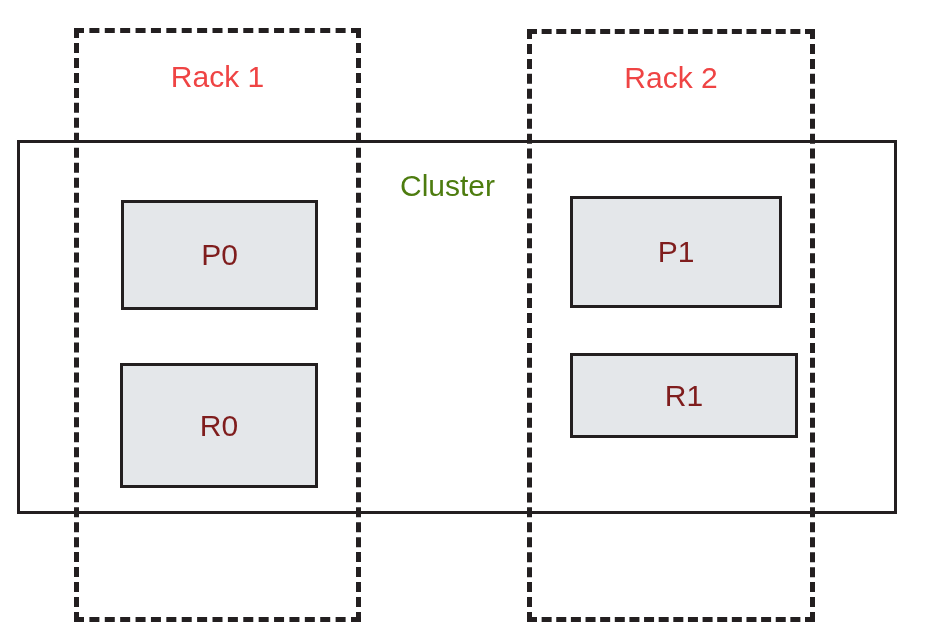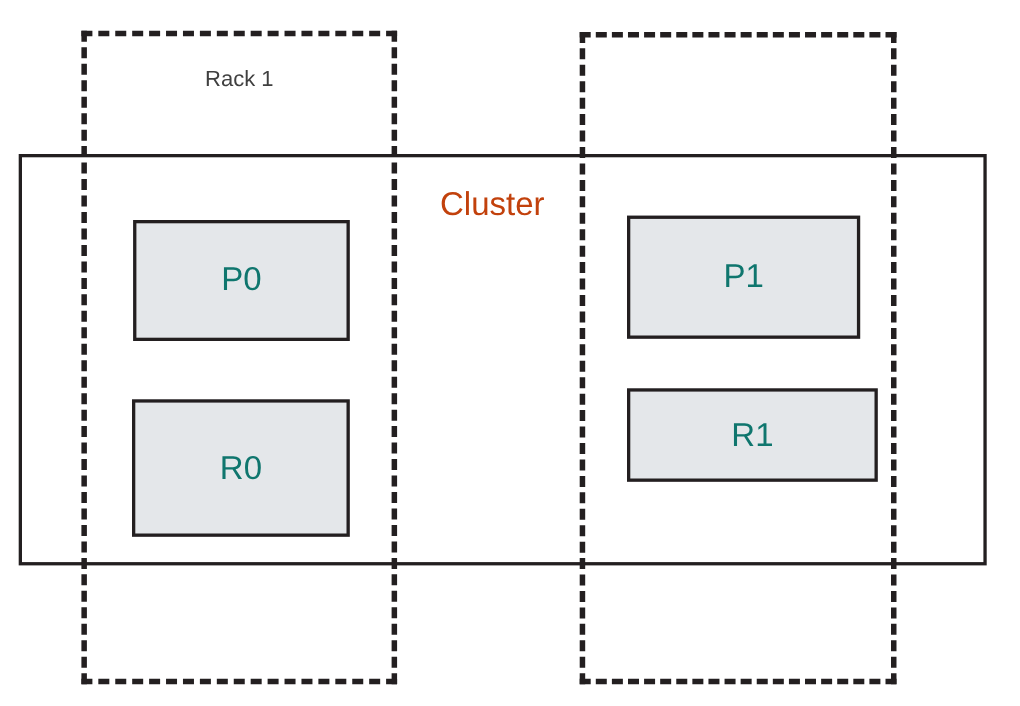--- a/index.html
+++ b/index.html
@@ -25,74 +25,75 @@
     box-sizing: border-box;
     border: 5px dashed #231f20;
     background: transparent;
     z-index: 3;
   }
   .rack-label {
     position: absolute;
     left: 0;
     right: 0;
     text-align: center;
-    font-size: 20px;
+    font-size: 30px;
     line-height: 1;
-    color: #404040;
+    color: #ef4444;
     white-space: nowrap;
     z-index: 6;
   }
 
   
   .cluster {
     position: absolute;
     box-sizing: border-box;
     border: 3px solid #231f20;
     background: transparent;
     z-index: 2;
   }
   .cluster-label {
     position: absolute;
     font-size: 30px;
     line-height: 1;
-    color: #c2410c;
+    color: #4d7c0f;
     white-space: nowrap;
     z-index: 6;
   }
 
   
   .node {
     position: absolute;
     box-sizing: border-box;
     background: #e4e7ea;
     border: 3px solid #231f20;
     display: flex;
     align-items: center;
     justify-content: center;
     z-index: 5;
   }
   .node-label {
     font-size: 30px;
     line-height: 1;
-    color: #0f766e;
+    color: #7f1d1d;
     user-select: none;
   }
 </style>
 </head>
 <body>
 
 <div id="canvas" style="background: rgb(255, 255, 255);">
 
   <div class="cluster" id="cluster-box" style="left: 17px; top: 140px; width: 880px; height: 374px;"></div>
   <div class="cluster-label" id="cluster-label" style="left: 400px; top: 171px; right: auto; text-align: left;">Cluster</div>
 
   <div class="rack" id="rack-0-box" style="left: 74px; top: 28px; width: 287px; height: 594px;"></div>
   <div class="rack-label" id="rack-0-label" style="left: 74px; width: 287px; right: auto; top: 62px;">Rack 1</div>
 
   <div class="rack" id="rack-1-box" style="left: 527px; top: 29px; width: 288px; height: 593px;"></div>
+  <div class="rack-label" id="rack-1-label" style="left: 527px; width: 288px; right: auto; top: 63px;">Rack 2</div>
 
   <div class="node" id="node-0" style="left: 121px; top: 200px; width: 197px; height: 110px; background: rgb(228, 231, 234); border-color: rgb(35, 31, 32);">
     <span class="node-label">P0</span>
   </div>
   <div class="node" id="node-1" style="left: 120px; top: 363px; width: 198px; height: 125px; background: rgb(228, 231, 234); border-color: rgb(35, 31, 32);">
     <span class="node-label">R0</span>
   </div>
   <div class="node" id="node-2" style="left: 570px; top: 196px; width: 212px; height: 112px; background: rgb(228, 231, 234); border-color: rgb(35, 31, 32); justify-content: center;">
     <span class="node-label">P1</span>
   </div>

